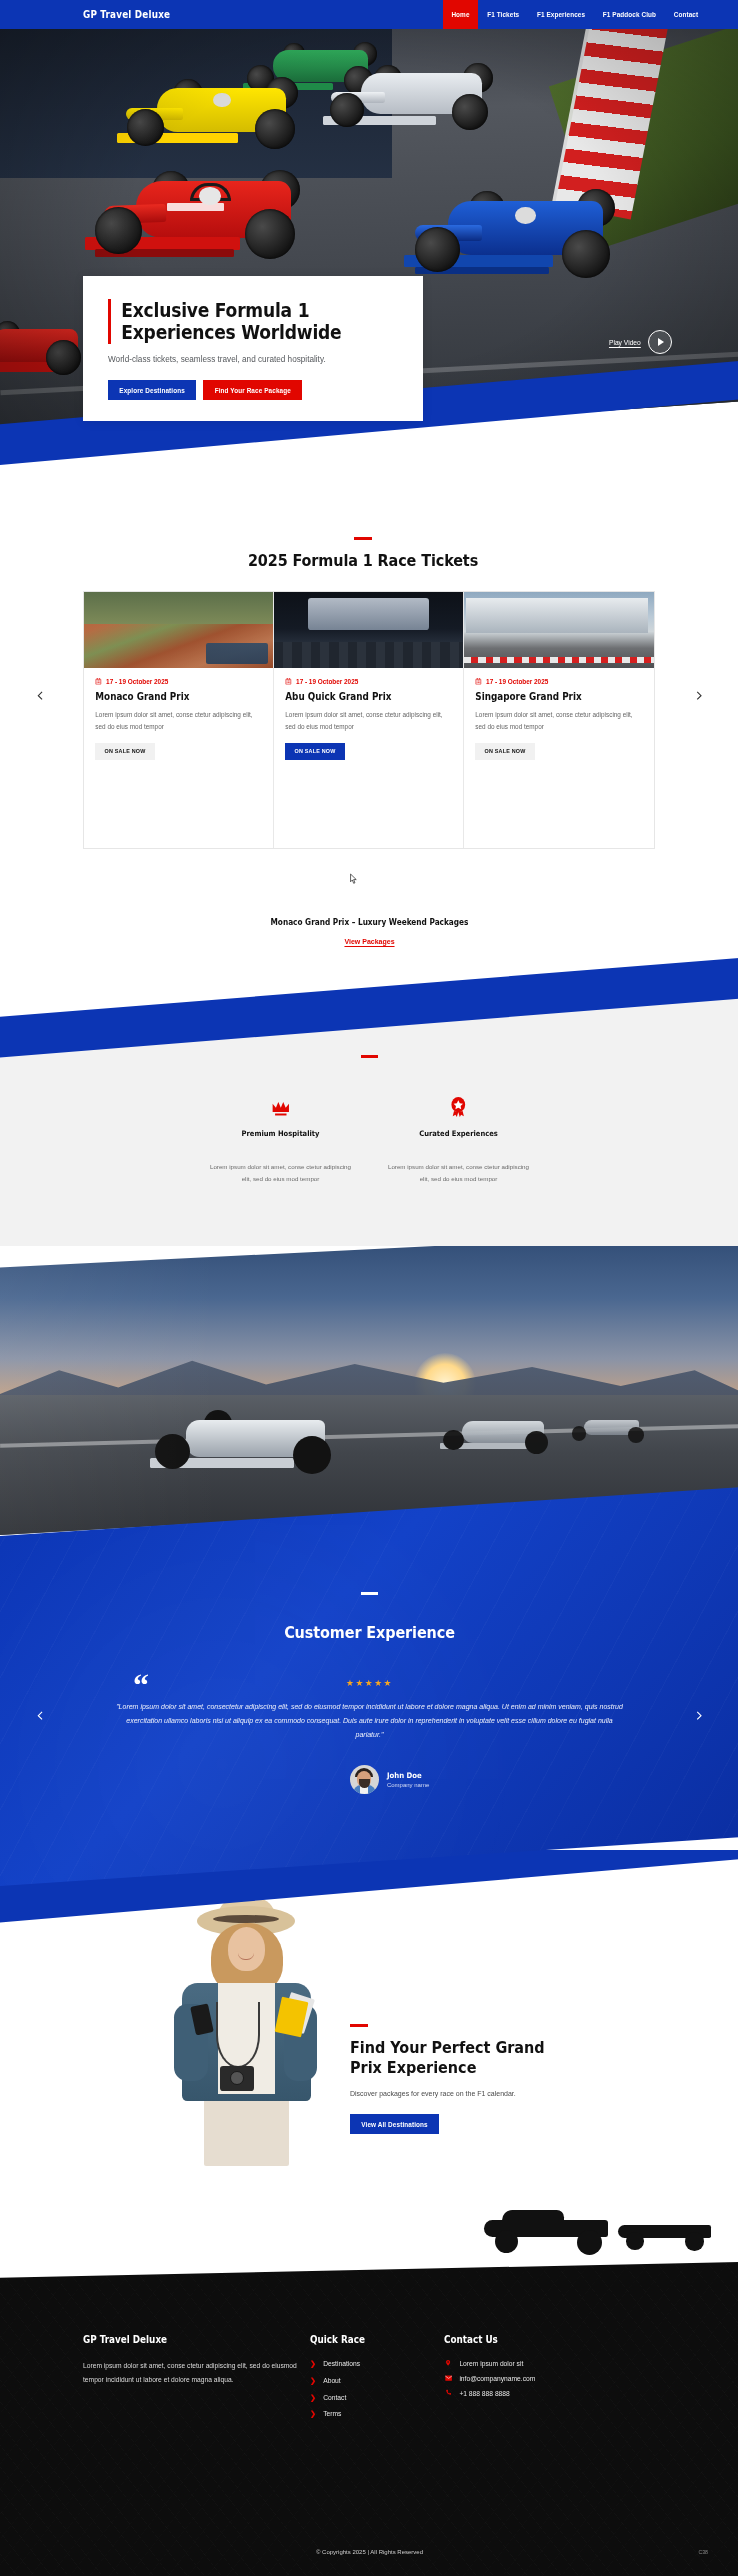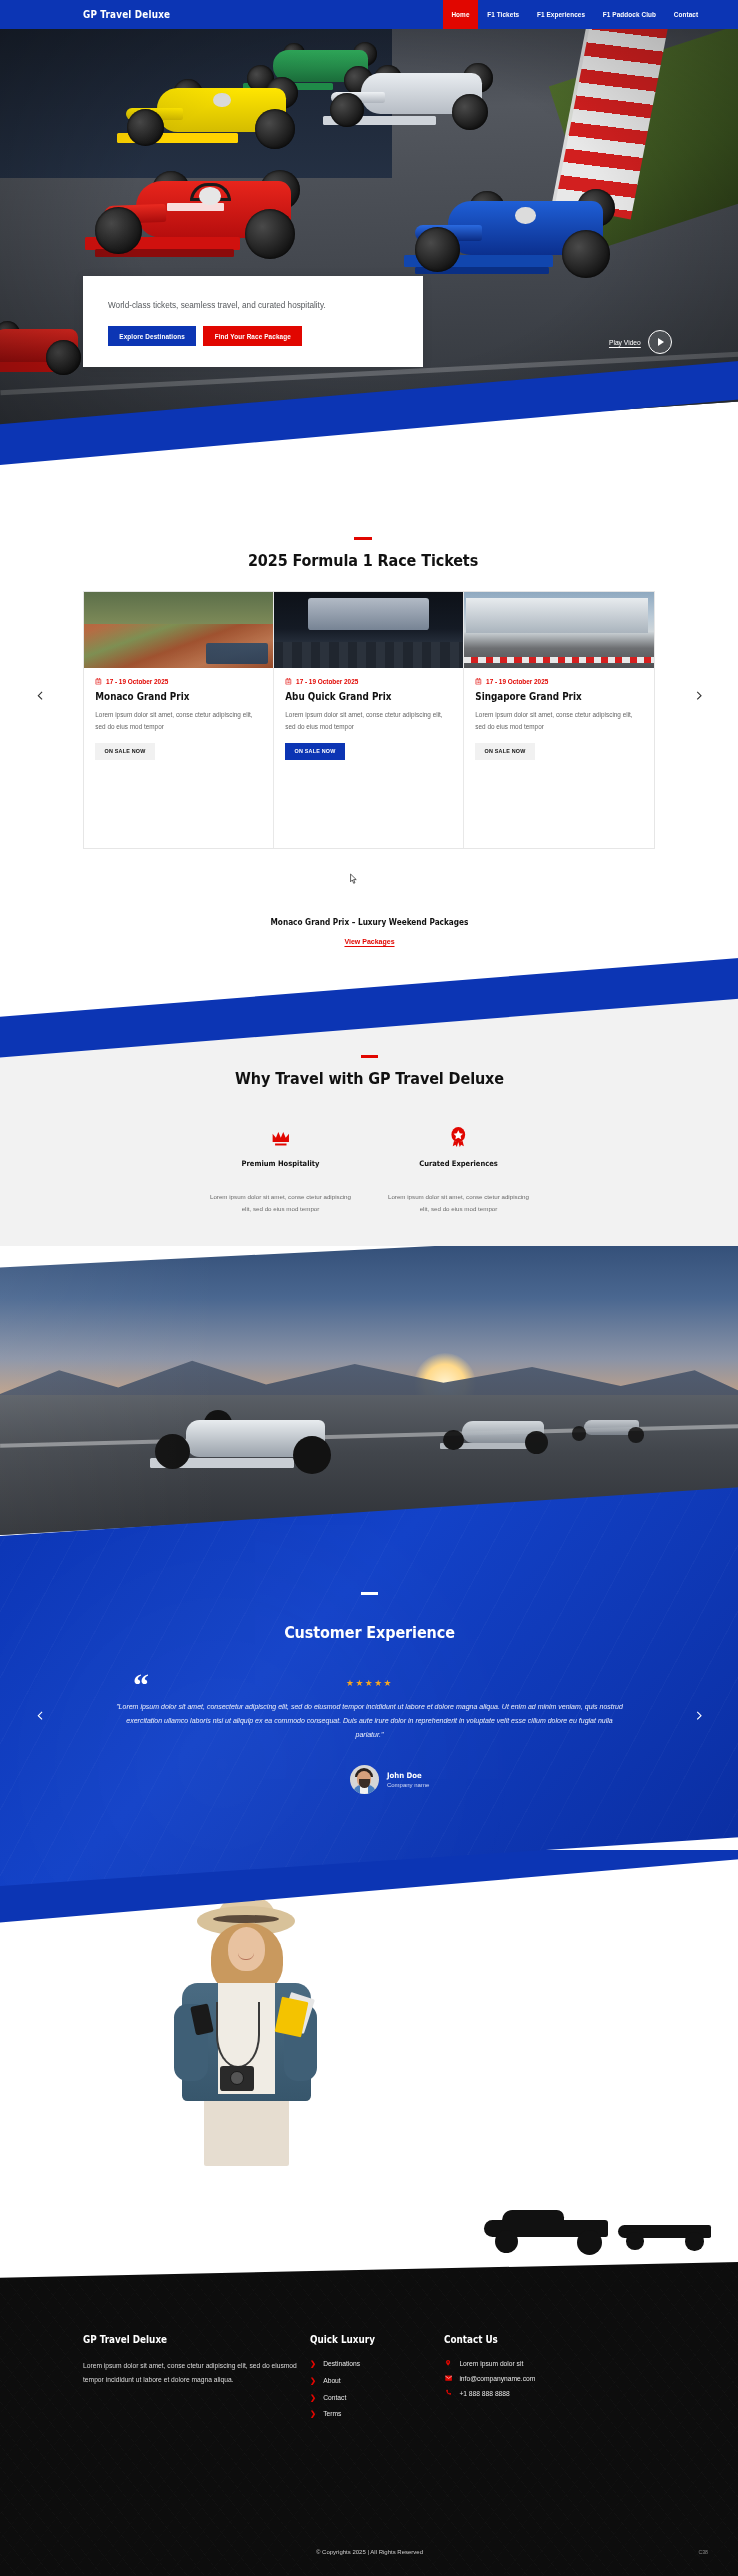--- a/index.html
+++ b/index.html
@@ -558,20 +558,24 @@
   <div class="hero-slash"></div>
 
   <div class="play-wrap">
     <span class="play-label">Play Video</span>
     <span class="play-circle">
         <span class="play-tri"></span>
       </span>
   </div>
 
   <div class="hero-card">
+    <div class="hero-title">
+      <span>Exclusive Formula 1</span><br>
+      <span>Experiences Worldwide</span>
+    </div>
     <div class="hero-sub">World-class tickets, seamless travel, and curated hospitality.</div>
     <div class="hero-btns">
       <button class="btn btn-blue">Explore Destinations</button>
       <button class="btn btn-red">Find Your Race Package</button>
     </div>
   </div>
 
   <div class="tickets">
     <div class="sec-dash"></div>
     <div class="sec-title">2025 Formula 1 Race Tickets</div>
@@ -666,21 +670,20 @@
   </button>
 
   <div class="packages-line">Monaco Grand Prix – Luxury Weekend Packages</div>
   <a href="#" class="packages-link">View Packages</a>
 
   <div class="band-blue-1"></div>
   <div class="why-bg"></div>
 
   <div class="why">
     <div class="sec-dash"></div>
-    <div class="sec-title">Why Travel with GP Travel Deluxe</div>
     <div class="features">
 
       <div class="feature">
         <div class="feature-icon">
           <svg width="21.6" height="19.6" viewBox="0 0 24 24" fill="#e10600">
               <path d="M2 7l4 5 3-7 3 7 3-7 3 7 4-5v10H2z"></path>
               <rect x="5" y="19" width="14" height="2.4"></rect>
             </svg>
         </div>
         <div class="feature-title">Premium Hospitality</div>
@@ -776,20 +779,29 @@
         <div class="fp-shirt"></div>
       <div class="fp-strap"></div>
       <div class="fp-armL"></div>
         <div class="fp-armR"></div>
       <div class="fp-phone"></div>
         <div class="fp-tickets2"></div>
         <div class="fp-tickets"></div>
       <div class="fp-camera"></div>
         <div class="fp-camlens"></div>
     </div>
+    <div class="find-text">
+      <div class="sec-dash left"></div>
+      <div class="find-title">
+        <span>Find Your Perfect Grand</span><br>
+        <span>Prix Experience</span>
+      </div>
+      <div class="find-desc">Discover packages for every race on the F1 calendar.</div>
+      <button class="btn btn-blue">View All Destinations</button>
+    </div>
   </div>
 
   <div class="find-slash-top"></div>
 
   <div class="silhouette-band">
     <div class="sil-car sil1"></div>
       <div class="sil-car sil1b"></div>
     <div class="sil-car sil1t1"></div>
       <div class="sil-car sil1t2"></div>
     <div class="sil-car sil2"></div>
@@ -798,21 +810,21 @@
   </div>
 
   <div class="footer">
     <div class="texture"></div>
     <div class="footer-inner">
       <div class="f-col-1">
         <div class="f-title">GP Travel Deluxe</div>
         <div class="f-desc">Lorem ipsum dolor sit amet, conse ctetur adipiscing elit, sed do eiusmod tempor incididunt ut labore et dolore magna aliqua.</div>
       </div>
       <div class="f-col-2">
-        <div class="f-title">Quick Luxury</div>
+        <div class="f-title">Quick Race</div>
         <a href="#" class="f-link">
           <span class="f-chev">❯</span>
           <span>Destinations</span>
         </a>
         <a href="#" class="f-link">
           <span class="f-chev">❯</span>
           <span>About</span>
         </a>
         <a href="#" class="f-link">
           <span class="f-chev">❯</span>

